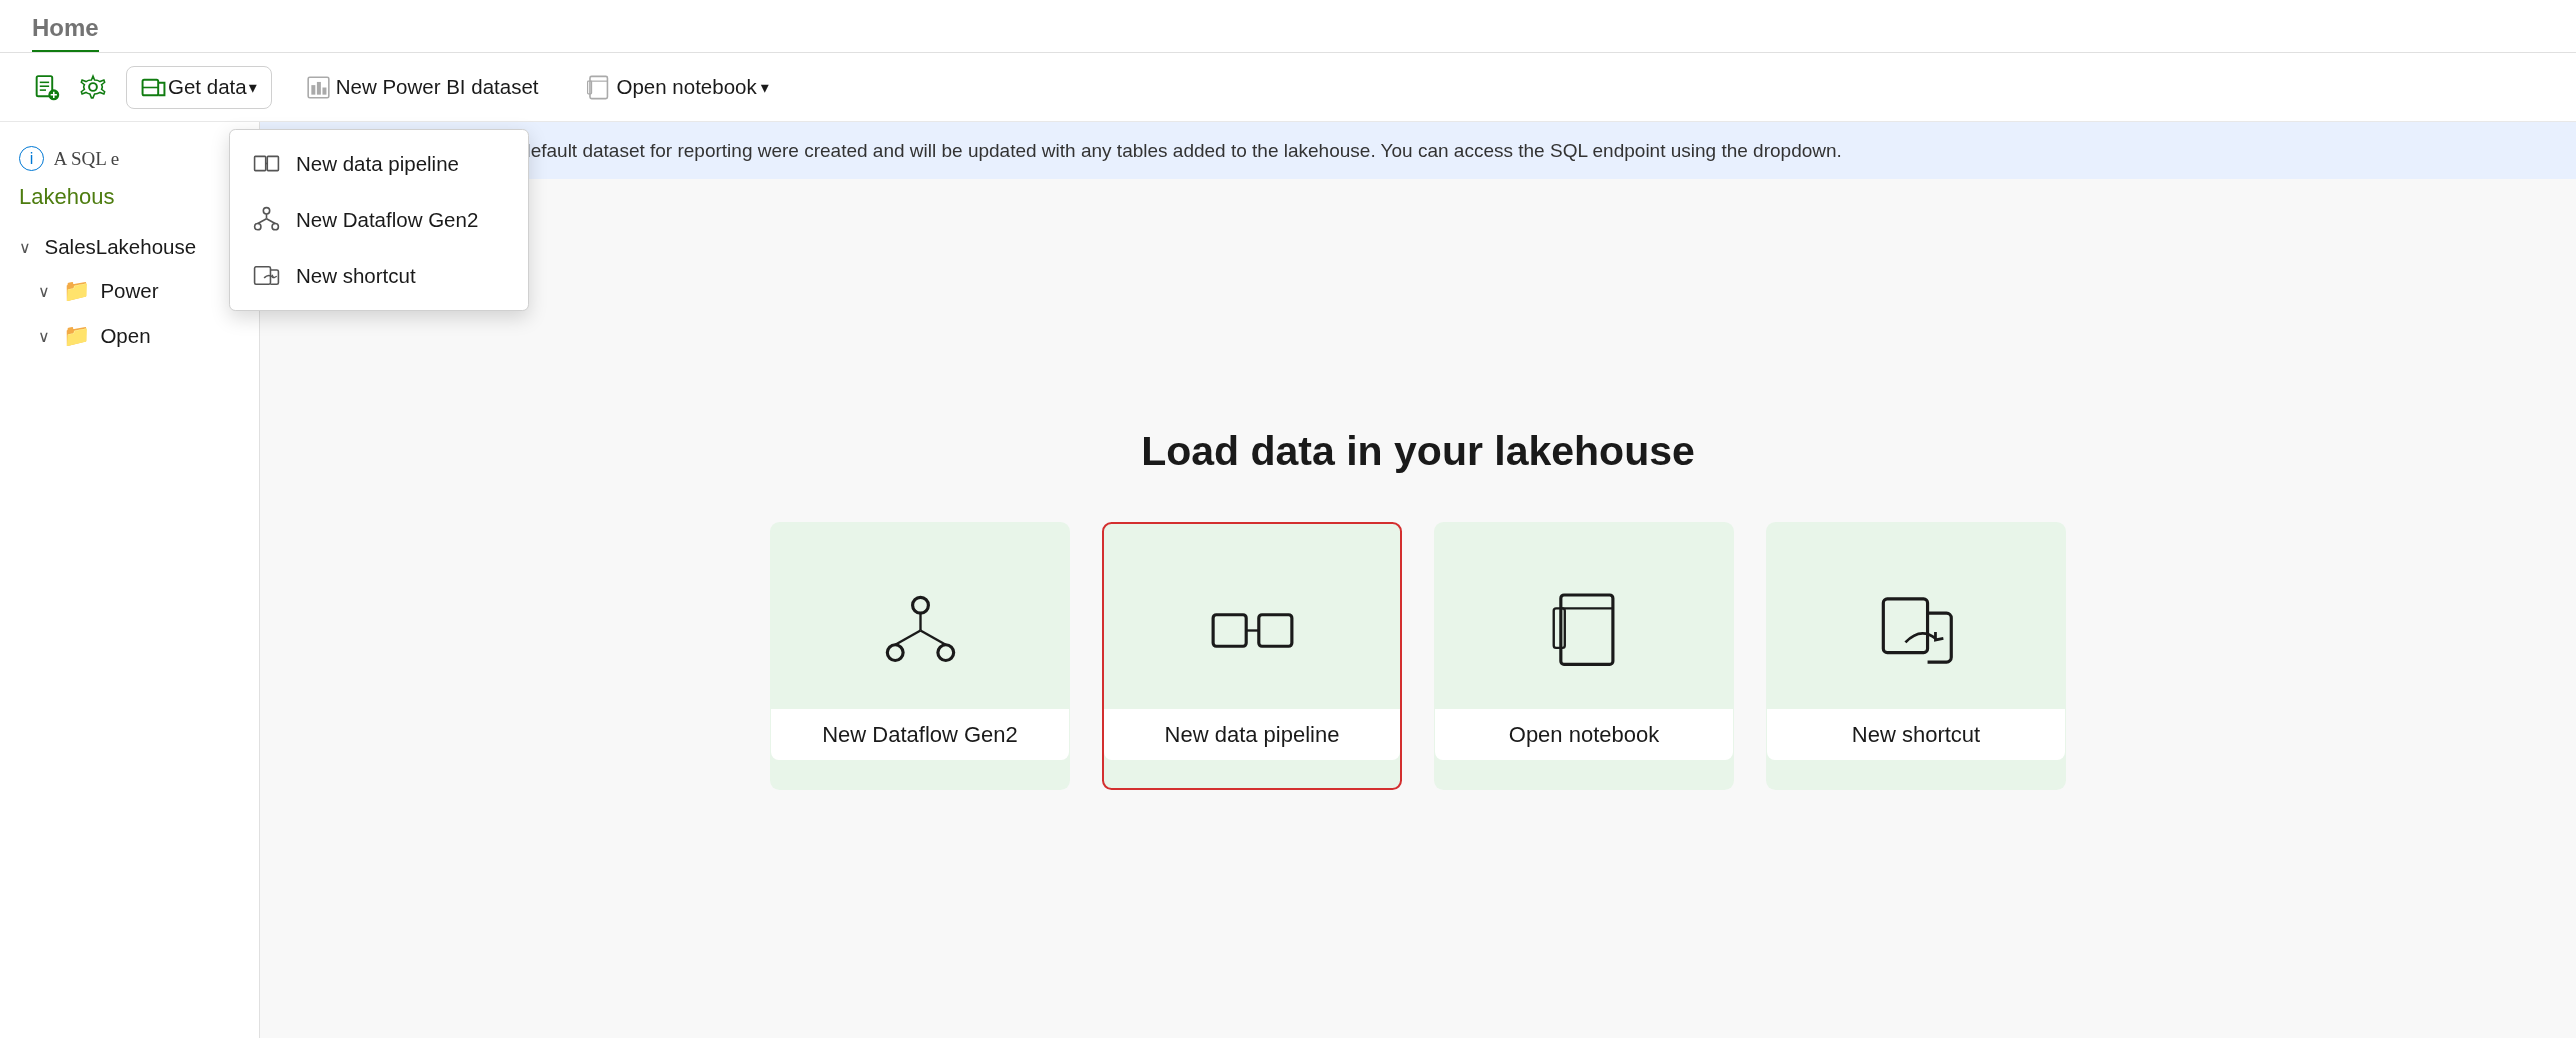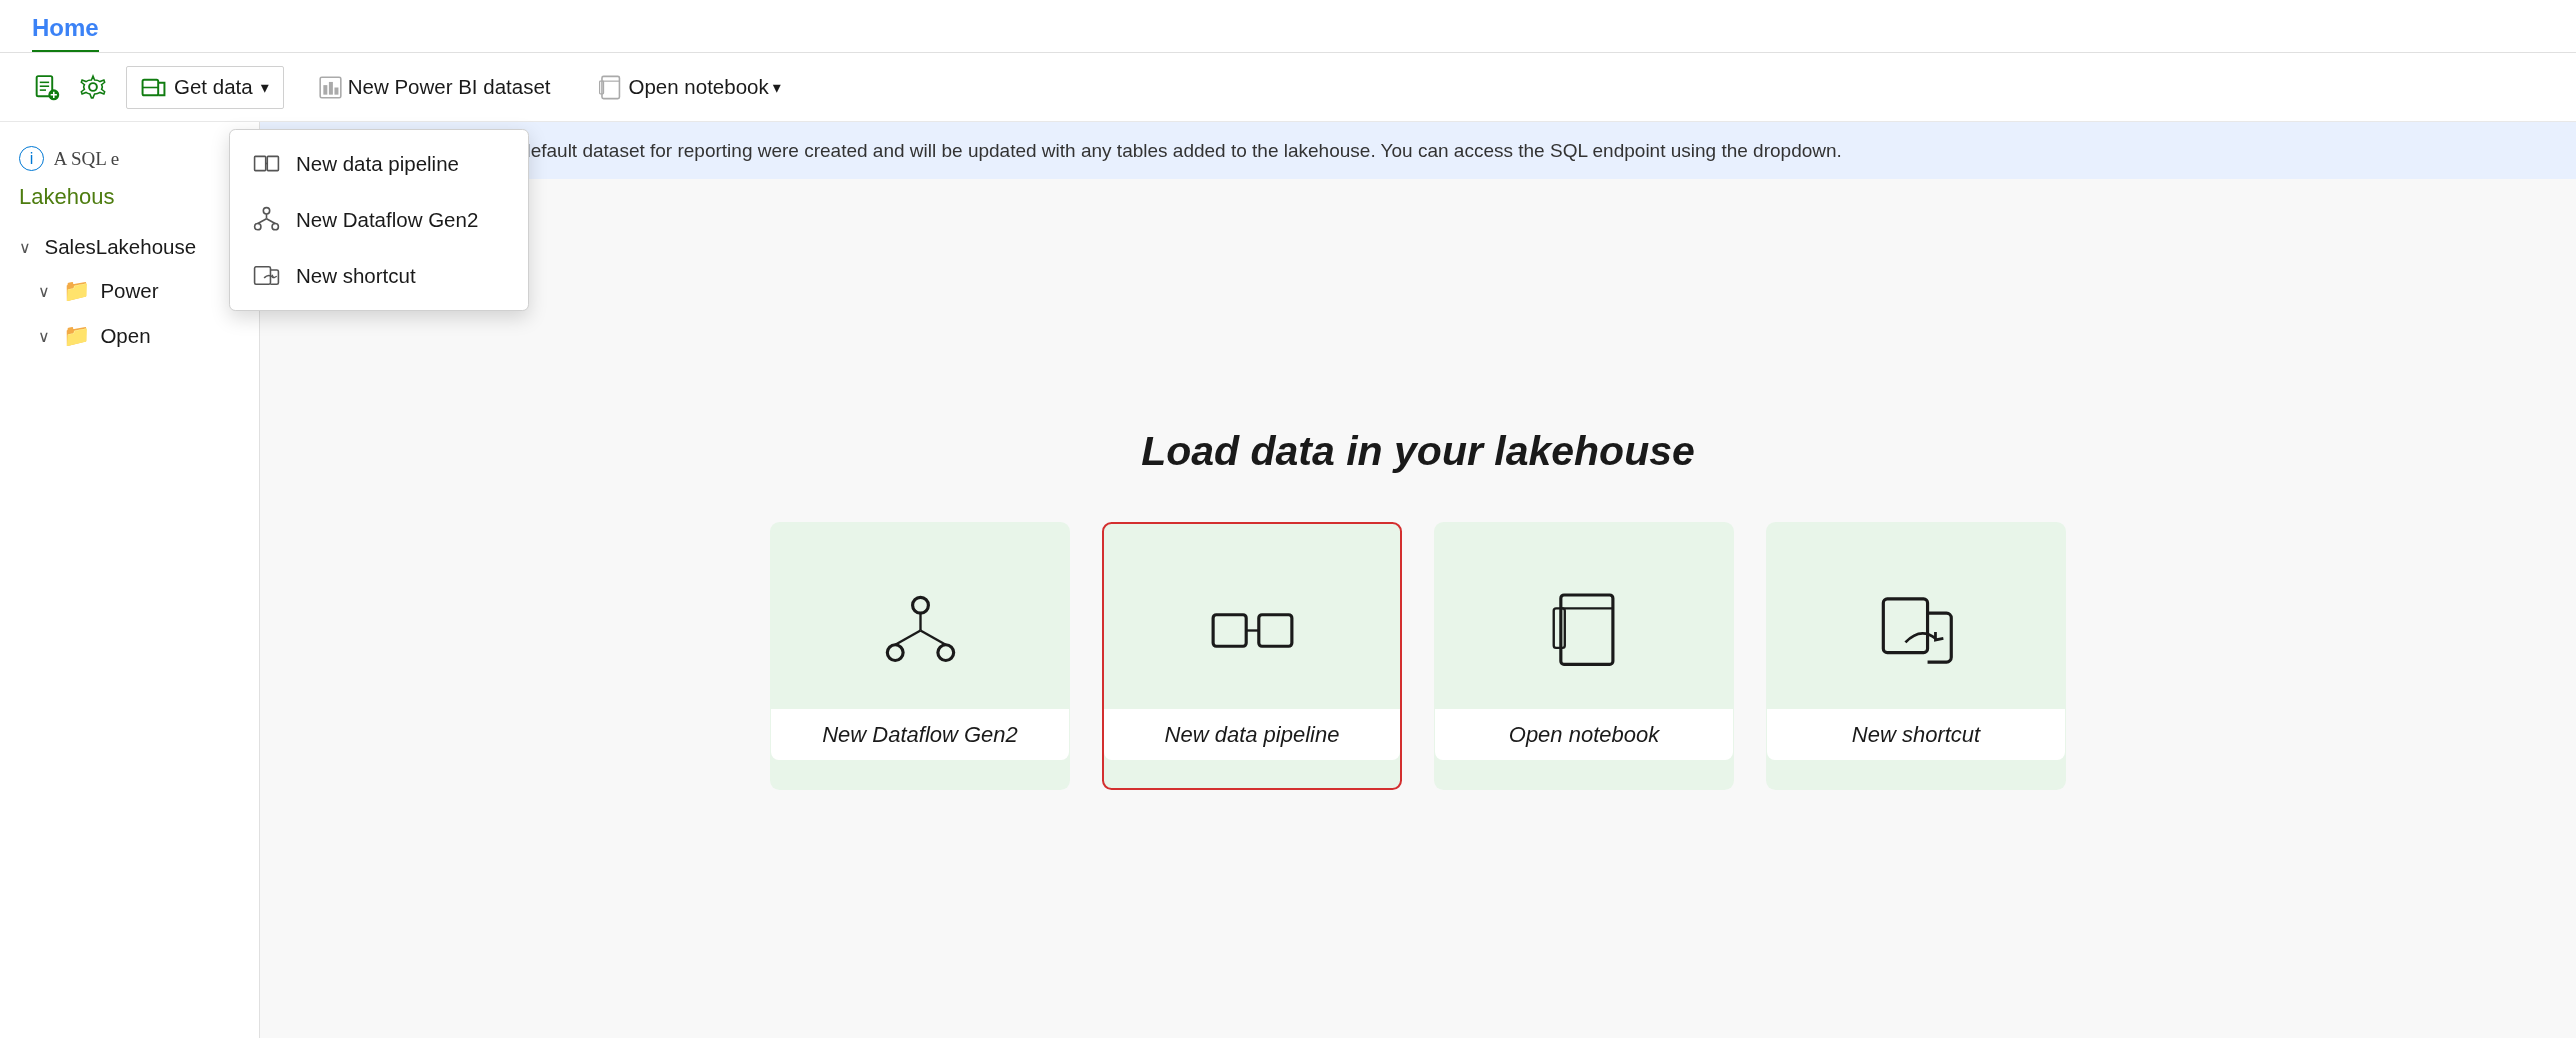--- a/index.html
+++ b/index.html
@@ -20,44 +20,44 @@
 
     
     .title-bar {
       background: #fff;
       padding: 14px 32px 0 32px;
       border-bottom: 0.8px solid #e0e0e0;
     }
     .title-bar-text {
       font-size: 24px;
       font-weight: 600;
-      color: #3b82f6;
+      color: #737373;
       padding-bottom: 8px;
       border-bottom: 2.4px solid #107c10;
       display: inline-block;
     }
 
     
     .toolbar {
       background: #fff;
       padding: 12.6px 32px;
       display: flex;
       align-items: center;
       gap: 19px;
       border-bottom: 0.8px solid #e8e8e8;
       position: relative;
     }
 
     .toolbar-btn {
       display: flex;
       align-items: center;
-      gap: 8px;
+      gap: 2px;
       padding: 8px 14px;
       border: 0.8px solid #d0d0d0;
-      border-radius: 2px;
+      border-radius: 8px;
       background: #fff;
       cursor: pointer;
       font-size: 20.5px;
       color: #1a1a1a;
       white-space: nowrap;
     }
 
     .toolbar-icon {
       width: 28px;
       height: 28px;
@@ -209,21 +209,20 @@
       gap: 12.6px;
     }
 
     .main-content {
       flex: 1;
       display: flex;
       flex-direction: column;
       align-items: center;
       justify-content: center;
       padding: 47px;
-      font-style: italic;
     }
 
     .section-title {
       font-size: 41px;
       font-weight: 600;
       color: #1a1a1a;
       margin-bottom: 47px;
       text-align: center;
     }
 

